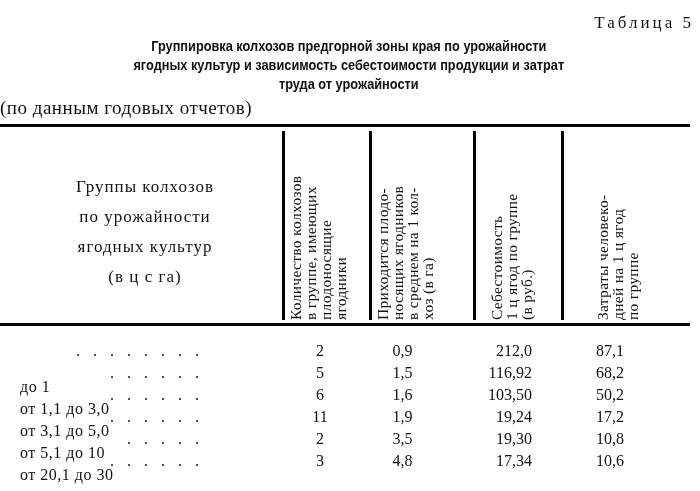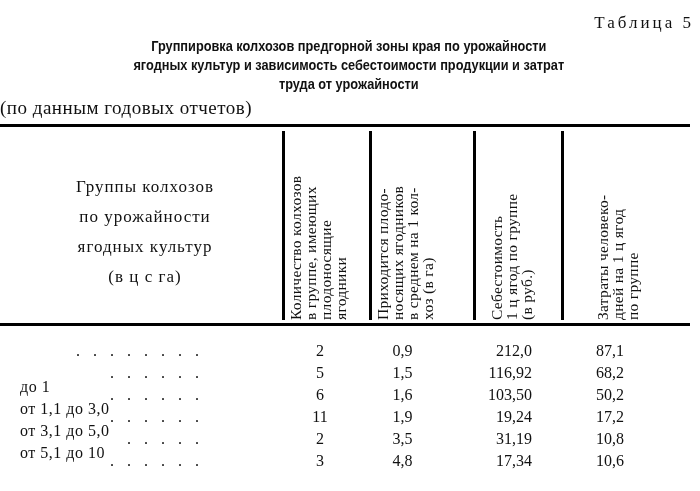--- a/index.html
+++ b/index.html
@@ -194,24 +194,25 @@
   </div>
   <div class="row">
     <span class="label">от 5,1 до 10</span>
     <span class="leader">......</span>
     <span class="c1">11</span>
     <span class="c2">1,9</span>
     <span class="c3">19,24</span>
     <span class="c4">17,2</span>
   </div>
   <div class="row">
+    <span class="label">от 20,1 до 30</span>
     <span class="leader">.....</span>
     <span class="c1">2</span>
     <span class="c2">3,5</span>
-    <span class="c3">31,19</span>
+    <span class="c3">19,30</span>
     <span class="c4">10,8</span>
   </div>
   <div class="row">
     <span class="label">свыше 30,1</span>
     <span class="leader">......</span>
     <span class="c1">3</span>
     <span class="c2">4,8</span>
     <span class="c3">17,34</span>
     <span class="c4">10,6</span>
   </div>

